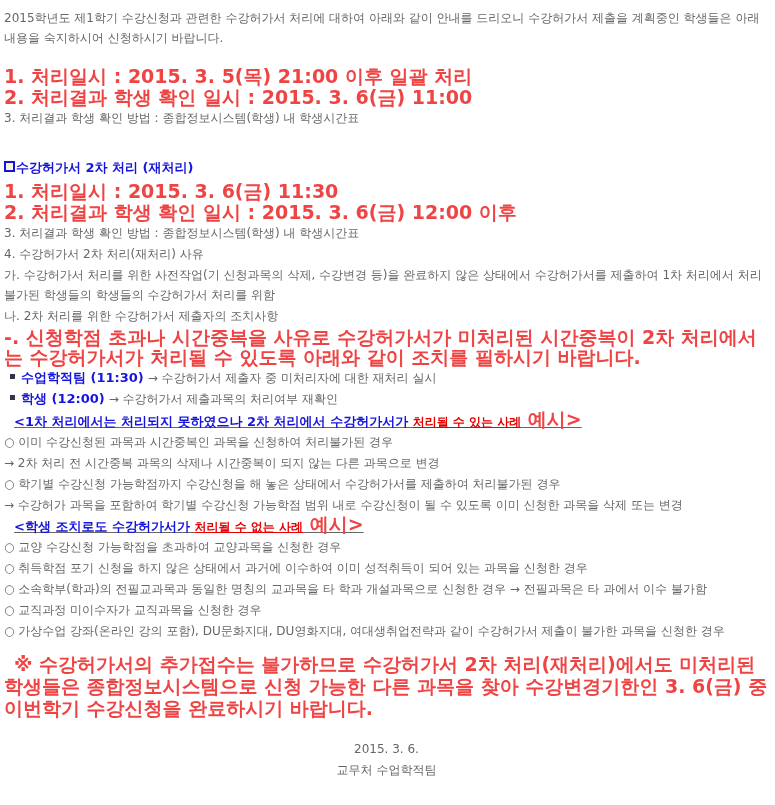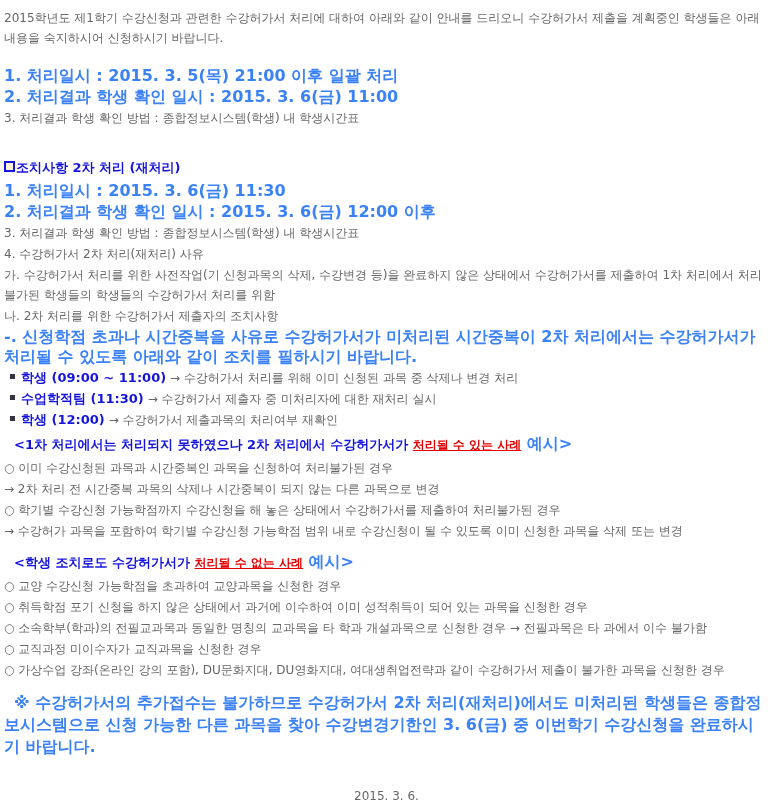--- a/index.html
+++ b/index.html
@@ -1,63 +1,59 @@
 <!DOCTYPE html>
 <html><head>
 <meta charset="utf-8">
 <style>
   html,body{margin:0;padding:0;background:#ffffff;}
   body{width:775px;font-family:"DejaVu Sans","Liberation Sans",sans-serif;}
   .doc{padding:8px 6px 10px 4px;font-size:12px;color:#666666;}
   .line{margin:0 0 1px 0;line-height:20px;}
   .gray{color:#666666;font-weight:normal;}
-  .red{color:#3b82f6;font-weight:bold;font-size:16px;}
+  .red{color:#ef4444;font-weight:bold;font-size:19px;}
   .blue{color:#1414dd;font-weight:bold;font-size:13px;}
   .u{}
   .hl{color:#e60000;font-weight:bold;text-decoration:underline;}
   .intro{margin-bottom:18px;}
   .sec-heading{margin:4px 0 3px 0;line-height:20px;}
   .sec2-gap{margin-top:30px;}
   .sqo{display:inline-block;width:7px;height:7px;border:2px solid #1414dd;background:#fdf4d7;vertical-align:0px;}
   .sqo-sp{margin:0 7px 0 4px;}
   .sqo-tight{margin:0 1px 0 0;}
   .sqb{display:inline-block;width:5px;height:5px;background:#333344;vertical-align:3px;margin:0 6px 0 6px;}
   .step-action{color:#666666;font-weight:normal;font-size:12px;}
-  .case-heading{margin:3px 0 2px 0;padding-left:10px;line-height:21px;}
-  .case2-gap{margin-top:10px;}
+  .case-heading{margin:3px 0 2px 0;padding-left:10px;line-height:15px;text-decoration:underline;}
+  .case2-gap{margin-top:2px;}
   .final-red{margin-top:12px;text-indent:10px;line-height:22px;}
   .footer-line{text-align:center;line-height:21px;margin:0;}
-  .footer-date{margin-top:28px;}
+  .footer-date{margin-top:20px;}
 </style>
 </head>
 <body>
 
 <div class="doc">
 
   <p class="line intro gray">2015학년도 제1학기 수강신청과 관련한 수강허가서 처리에 대하여 아래와 같이 안내를 드리오니 수강허가서 제출을 계획중인 학생들은 아래 내용을 숙지하시어 신청하시기 바랍니다.</p>
 
   <p class="line red">1. 처리일시 : 2015. 3. 5(목) 21:00 이후 일괄 처리</p>
   <p class="line red">2. 처리결과 학생 확인 일시 : 2015. 3. 6(금) 11:00</p>
   <p class="line gray">3. 처리결과 학생 확인 방법 : 종합정보시스템(학생) 내 학생시간표</p>
 
   <div class="line sec-heading sec2-gap">
-    <span class="sqo sqo-tight"></span><span class="blue">조치사항 2차 처리 (재처리)</span>
+    <span class="sqo sqo-tight"></span><span class="blue">수강허가서 2차 처리 (재처리)</span>
   </div>
   <p class="line red">1. 처리일시 : 2015. 3. 6(금) 11:30</p>
   <p class="line red">2. 처리결과 학생 확인 일시 : 2015. 3. 6(금) 12:00 이후</p>
   <p class="line gray">3. 처리결과 학생 확인 방법 : 종합정보시스템(학생) 내 학생시간표</p>
   <p class="line gray">4. 수강허가서 2차 처리(재처리) 사유</p>
   <p class="line gray u">가. 수강허가서 처리를 위한 사전작업(기 신청과목의 삭제, 수강변경 등)을 완료하지 않은 상태에서 수강허가서를 제출하여 1차 처리에서 처리불가된 학생들의 학생들의 수강허가서 처리를 위함</p>
   <p class="line gray">나. 2차 처리를 위한 수강허가서 제출자의 조치사항</p>
   <p class="line red">-. 신청학점 초과나 시간중복을 사유로 수강허가서가 미처리된 시간중복이 2차 처리에서는 수강허가서가 처리될 수 있도록 아래와 같이 조치를 필하시기 바랍니다.</p>
 
-  <p class="line">
-    <span class="sqb"></span><span class="blue">학생 (09:00 ~ 11:00)</span>
-    <span class="step-action">→ 수강허가서 처리를 위해 이미 신청된 과목 중 삭제나 변경 처리</span>
-  </p>
   <p class="line">
     <span class="sqb"></span><span class="blue">수업학적팀 (11:30)</span>
     <span class="step-action">→ 수강허가서 제출자 중 미처리자에 대한 재처리 실시</span>
   </p>
   <p class="line">
     <span class="sqb"></span><span class="blue">학생 (12:00)</span>
     <span class="step-action">→ 수강허가서 제출과목의 처리여부 재확인</span>
   </p>
 
   <p class="line case-heading">

